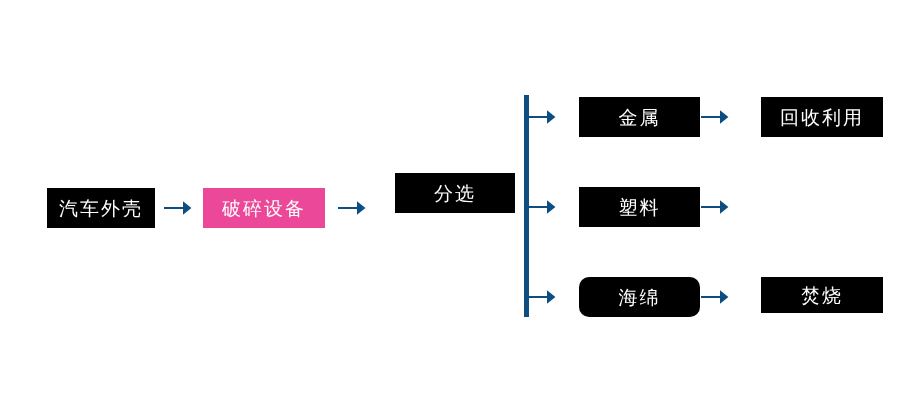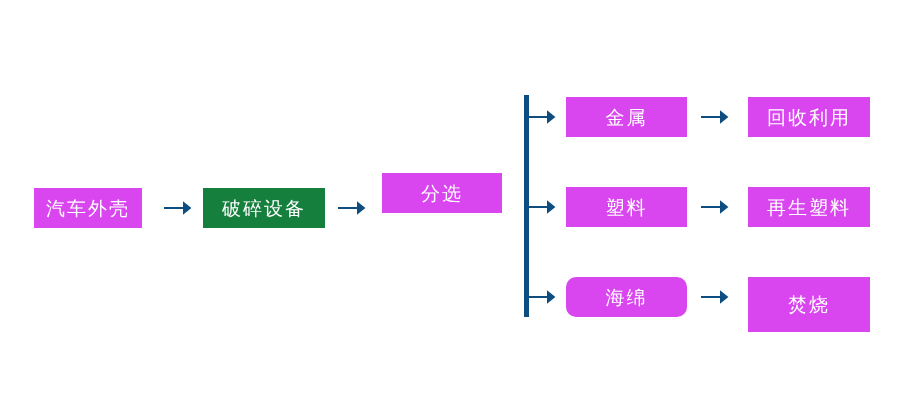--- a/index.html
+++ b/index.html
@@ -24,22 +24,22 @@
     display: flex;
     align-items: center;
     justify-content: center;
     color: #ffffff;
     font-size: 19px;
     letter-spacing: 2px;
     line-height: 1;
     white-space: nowrap;
     user-select: none;
   }
-  .node-blue { background: #d946ef; }
-  .node-red  { background: #15803d; }
+  .node-blue { background: #000000; margin-left: 13px; }
+  .node-red  { background: #ec4899; }
 
   .arrow-glyph {
     position: absolute;
     color: #0d4d80;
     font-size: 26px;
     line-height: 1;
     display: flex;
     align-items: center;
     justify-content: center;
     user-select: none;
@@ -104,31 +104,30 @@
   </div>
 
   <div class="node-box node-blue" style="left:566px; top:187px; width:121px; height:40px;">塑料</div>
 
   <div class="arrow-glyph" style="left:700px; top:192px; width:30px; height:30px;">
     <svg width="28" height="20" viewBox="0 0 28 20" aria-hidden="true">
       <path d="M0 9 H19 V3.2 L27.4 10 L19 16.8 V11 H0 Z" fill="#0d4d80"></path>
     </svg>
   </div>
 
-  <div class="node-box node-blue" style="left:748px; top:187px; width:122px; height:40px;">再生塑料</div>
 
   <div class="branch-arrow" style="left:528px; top:287px;">
     <svg width="28" height="20" viewBox="0 0 28 20" aria-hidden="true">
       <path d="M0 9 H19 V3.2 L27.4 10 L19 16.8 V11 H0 Z" fill="#0d4d80"></path>
     </svg>
   </div>
 
   <div class="node-box node-blue" style="left:566px; top:277px; width:121px; height:40px;border-radius:10px;">海绵</div>
 
   <div class="arrow-glyph" style="left:700px; top:282px; width:30px; height:30px;">
     <svg width="28" height="20" viewBox="0 0 28 20" aria-hidden="true">
       <path d="M0 9 H19 V3.2 L27.4 10 L19 16.8 V11 H0 Z" fill="#0d4d80"></path>
     </svg>
   </div>
 
-  <div class="node-box node-blue" style="left:748px; top:277px; width:122px; height:55px;">焚烧</div>
+  <div class="node-box node-blue" style="left:748px; top:277px; width:122px; height:36px;">焚烧</div>
 
 </div>
 
 </body></html>

